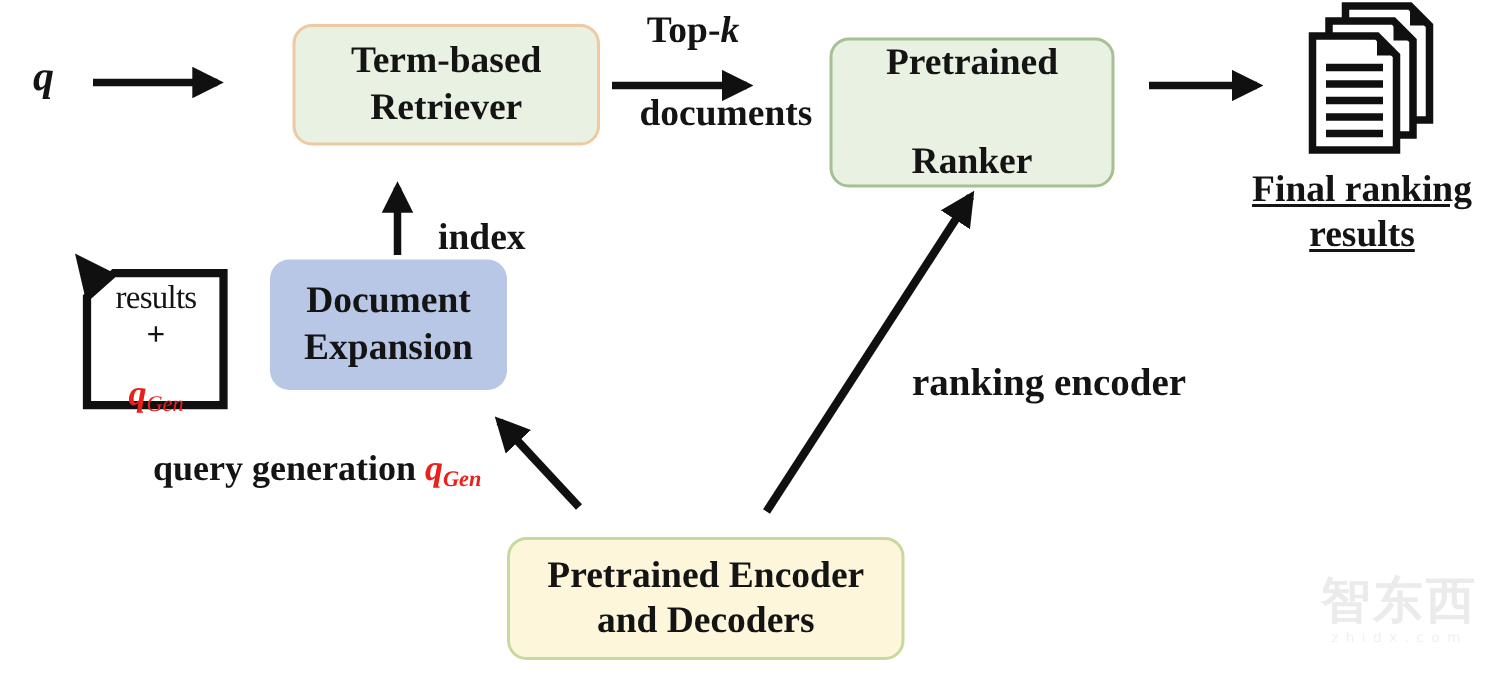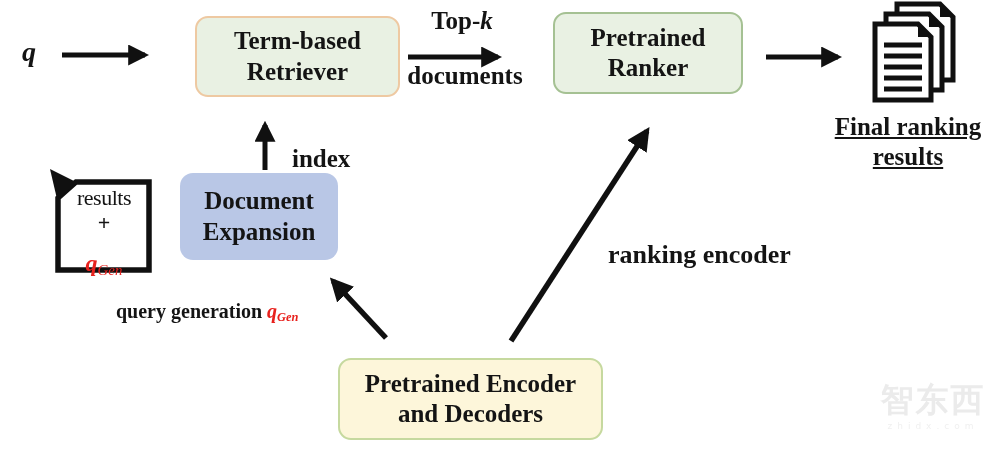--- a/index.html
+++ b/index.html
@@ -16,35 +16,35 @@
   .box{
     position:absolute;
     display:flex;flex-direction:column;align-items:center;justify-content:center;
     text-align:center;
     font-weight:700;font-size:25px;line-height:1.22;
     border-radius:13px;
     box-sizing:border-box;
   }
   .box-retriever{left:165px;top:16px;width:205px;height:81px;
     background:var(--green-fill,#e9f1e3);border:2.5px solid var(--orange-border,#eec9a2);margin-left:30px;}
-  .box-ranker{left:553px;top:12px;width:190px;height:82px;
-    background:var(--green-fill,#e9f1e3);border:2.5px solid var(--green-border,#a5c193);}
+  .box-ranker{left:553px;top:25px;width:190px;height:100px;
+    background:var(--green-fill,#e9f1e3);border:2.5px solid var(--green-border,#a5c193);justify-content:space-between;}
   .box-expansion{left:180px;top:173px;width:158px;height:87px;
     background:var(--blue-fill,#b9c7e6);border:none;}
   .box-encoder{left:338px;top:358px;width:265px;height:82px;
     background:var(--cream-fill,#fdf6da);border:2.5px solid var(--yellowgreen-border,#c6d99f);}
 
   .lbl{position:absolute;font-weight:700;}
   .q-label{left:22px;top:36px;font-size:28px;font-style:italic;}
   .topk-label{left:400px;top:7px;width:124px;text-align:center;font-size:25px;}
   .topk-label .k{font-style:italic;}
-  .documents-label{left:400px;top:62px;width:130px;text-align:center;font-size:25px;}
+  .documents-label{left:419px;top:62px;width:130px;text-align:center;font-size:25px;}
   .index-label{left:292px;top:145px;font-size:25px;}
   .ranking-encoder-label{left:608px;top:240px;font-size:26px;}
-  .query-gen-label{left:116px;top:300px;font-size:20px;white-space:nowrap;}
+  .query-gen-label{left:102px;top:300px;font-size:24px;white-space:nowrap;}
   .final-results-label{left:816px;top:112px;width:184px;text-align:center;font-size:25px;line-height:1.18;text-decoration:underline;}
 
   .red{color:var(--red-text,#e8211d);}
   .gen-sub{font-size:0.62em;font-style:italic;vertical-align:-0.25em;}
   .qgen{font-style:italic;font-weight:700;}
 
   .passage-card-text{
     position:absolute;left:60px;top:186px;width:88px;
     text-align:center;line-height:1.05;
   }

